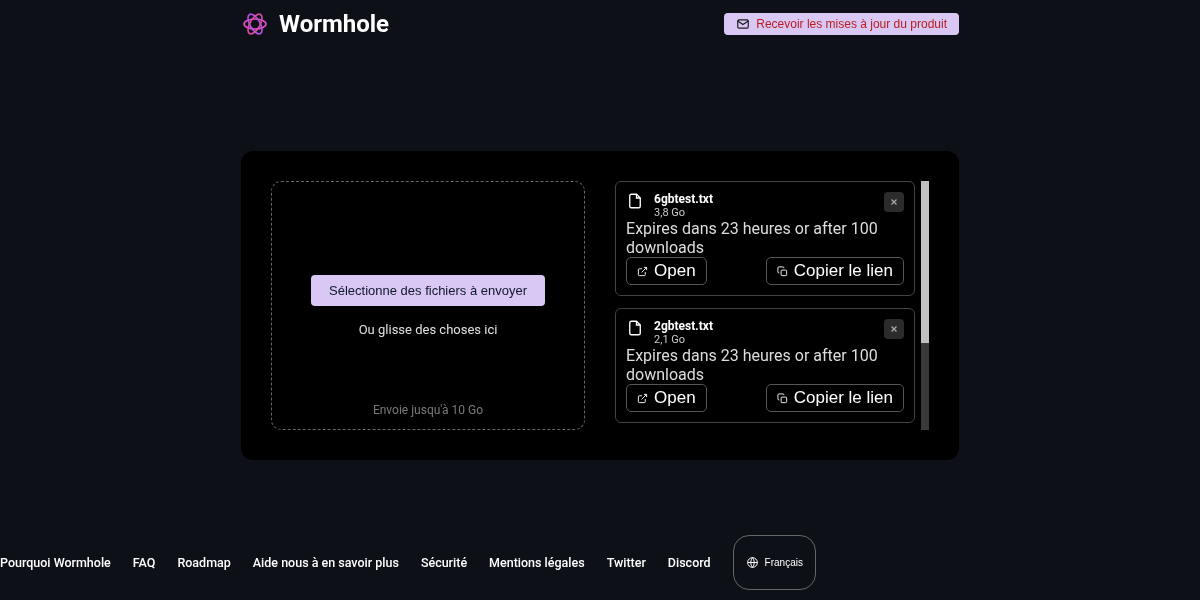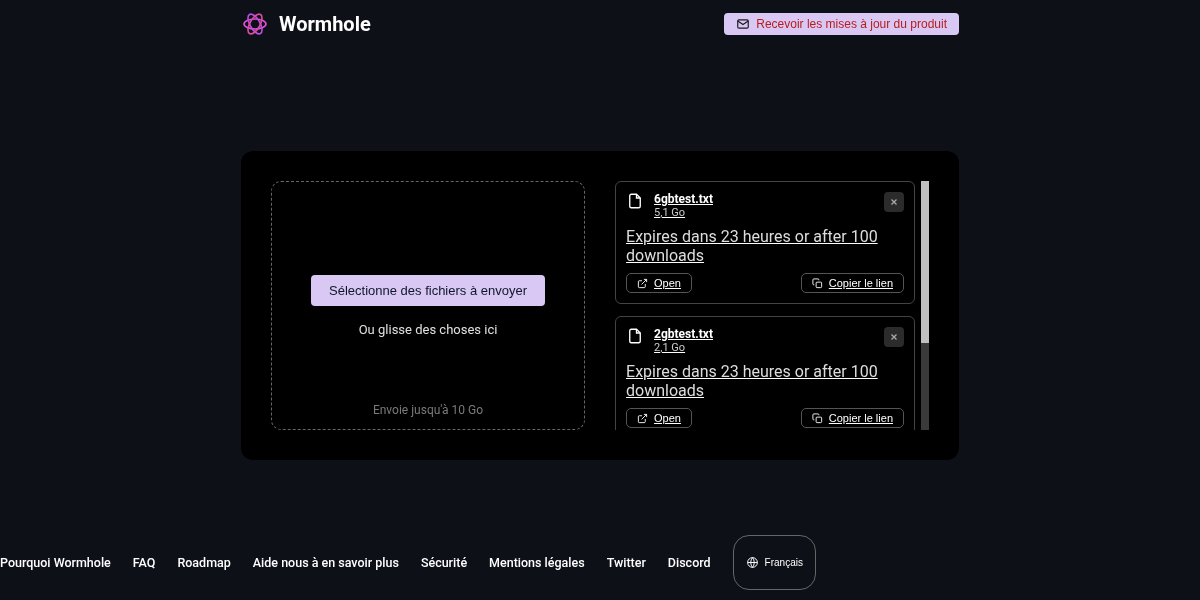--- a/index.html
+++ b/index.html
@@ -1,40 +1,40 @@
 <!DOCTYPE html>
 <html><head>
 <meta charset="utf-8">
 <style>
   * { margin: 0; padding: 0; box-sizing: border-box; }
   html, body { width: 1200px; height: 600px; background: #0e1018; font-family: -apple-system, BlinkMacSystemFont, "Segoe UI", Roboto, sans-serif; color: #fff; overflow: hidden; }
   .page { width: 1200px; height: 600px; position: relative; }
   .header { position: absolute; left: 241px; top: 10px; width: 718px; height: 28px; display: flex; align-items: center; justify-content: space-between; }
   .brand { display: flex; align-items: center; gap: 10px; }
-  .brand-name { font-weight: 700; font-size: 20px; color: #fff; }
+  .brand-name { font-weight: 700; font-size: 24px; color: #fff; }
   .updates-btn { background: #d9c7f4; color: #b91c1c; border: none; border-radius: 4px; padding: 4px 12px; font-size: 12px; display: flex; align-items: center; gap: 6px; cursor: pointer; }
   .panel { position: absolute; left: 241px; top: 151px; width: 718px; height: 309px; background: #000; border-radius: 12px; display: flex; padding: 30px 30px 30px 30px; gap: 30px; }
   .dropzone { flex: 1 1 50%; border: 1px dashed #666; border-radius: 10px; display: flex; flex-direction: column; align-items: center; justify-content: center; position: relative; }
   .select-btn { background: #d9c7f4; color: #0f172a; border: none; border-radius: 4px; padding: 8px 18px; font-size: 13px; font-weight: 500; cursor: pointer; }
   .drop-hint { color: #e0e0e0; font-size: 13px; margin-top: 16px; }
   .limit-hint { position: absolute; bottom: 12px; color: #7a7a7a; font-size: 12px; }
   .files-col { flex: 1 1 50%; display: flex; gap: 6px; overflow: hidden; }
   .files-list { flex: 1; overflow-y: auto; display: flex; flex-direction: column; gap: 12px; scrollbar-width: none; }
   .files-list::-webkit-scrollbar { display: none; }
   .fake-scroll { width: 8px; background: #3a3a3a; border-radius: 0; position: relative; }
   .fake-thumb { position: absolute; left: 0; right: 0; top: 0; height: 65%; background: #c0c0c0; }
-  .file-card { border: 1px solid #444; border-radius: 6px; padding: 10px 10px 10px 10px; display: flex; flex-direction: column; gap: 8px; text-decoration: underline; }
+  .file-card { border: 1px solid #444; border-radius: 6px; padding: 10px 10px 10px 10px; display: flex; flex-direction: column; gap: 0; }
   .file-top { display: flex; align-items: flex-start; gap: 10px; }
   .file-meta { flex: 1; }
   .file-name { font-size: 12px; font-weight: 700; }
   .file-size { font-size: 11px; color: #ccc; }
   .close-btn { width: 20px; height: 20px; border-radius: 4px; background: #2b2b2b; display: flex; align-items: center; justify-content: center; cursor: pointer; }
   .file-expire { font-size: 16px; color: #ddd; }
   .file-actions { display: flex; justify-content: space-between; gap: 8px; }
-  .pill { border: 1px solid #555; border-radius: 5px; padding: 3px 10px; display: flex; align-items: center; gap: 6px; font-size: 11px; cursor: pointer; background: transparent; color: #fff; }
+  .pill { border: 1px solid #555; border-radius: 5px; padding: 3px 10px; display: flex; align-items: center; gap: 6px; font-size: 17px; cursor: pointer; background: transparent; color: #fff; }
   .footer { position: absolute; bottom: 10px; left: 0; right: 2px; display: flex; align-items: center; justify-content: flex-start; gap: 22px; }
   .footer a { color: #fff; font-size: 12.5px; text-decoration: none; font-weight: 500; cursor: pointer; }
   .lang-btn { border: 1px solid #666; border-radius: 16px; padding: 20px 12px; display: flex; align-items: center; gap: 6px; color: #fff; font-size: 10px; background: transparent; cursor: pointer; }
   svg { display: block; }
 </style>
 </head>
 <body>
 
 <div class="page">
   <div class="header">
@@ -76,21 +76,21 @@
         <div class="file-card">
           <div class="file-top">
             <span>
               <svg width="18" height="18" viewBox="0 0 24 24" fill="none" stroke="#fff" stroke-width="1.8">
                 <path d="M14 3H7a2 2 0 0 0-2 2v14a2 2 0 0 0 2 2h10a2 2 0 0 0 2-2V8z"></path>
                 <path d="M14 3v5h5"></path>
               </svg>
             </span>
             <div class="file-meta">
               <div class="file-name">6gbtest.txt</div>
-              <div class="file-size">5,1 Go</div>
+              <div class="file-size">3,8 Go</div>
             </div>
             <div class="close-btn">
               <span>
                 <svg width="10" height="10" viewBox="0 0 24 24" stroke="#aaa" stroke-width="3">
                     <path d="M6 6l12 12M18 6L6 18"></path>
                   </svg>
               </span>
             </div>
           </div>
           <div class="file-expire">Expires dans 23 heures or after 100 downloads</div>

